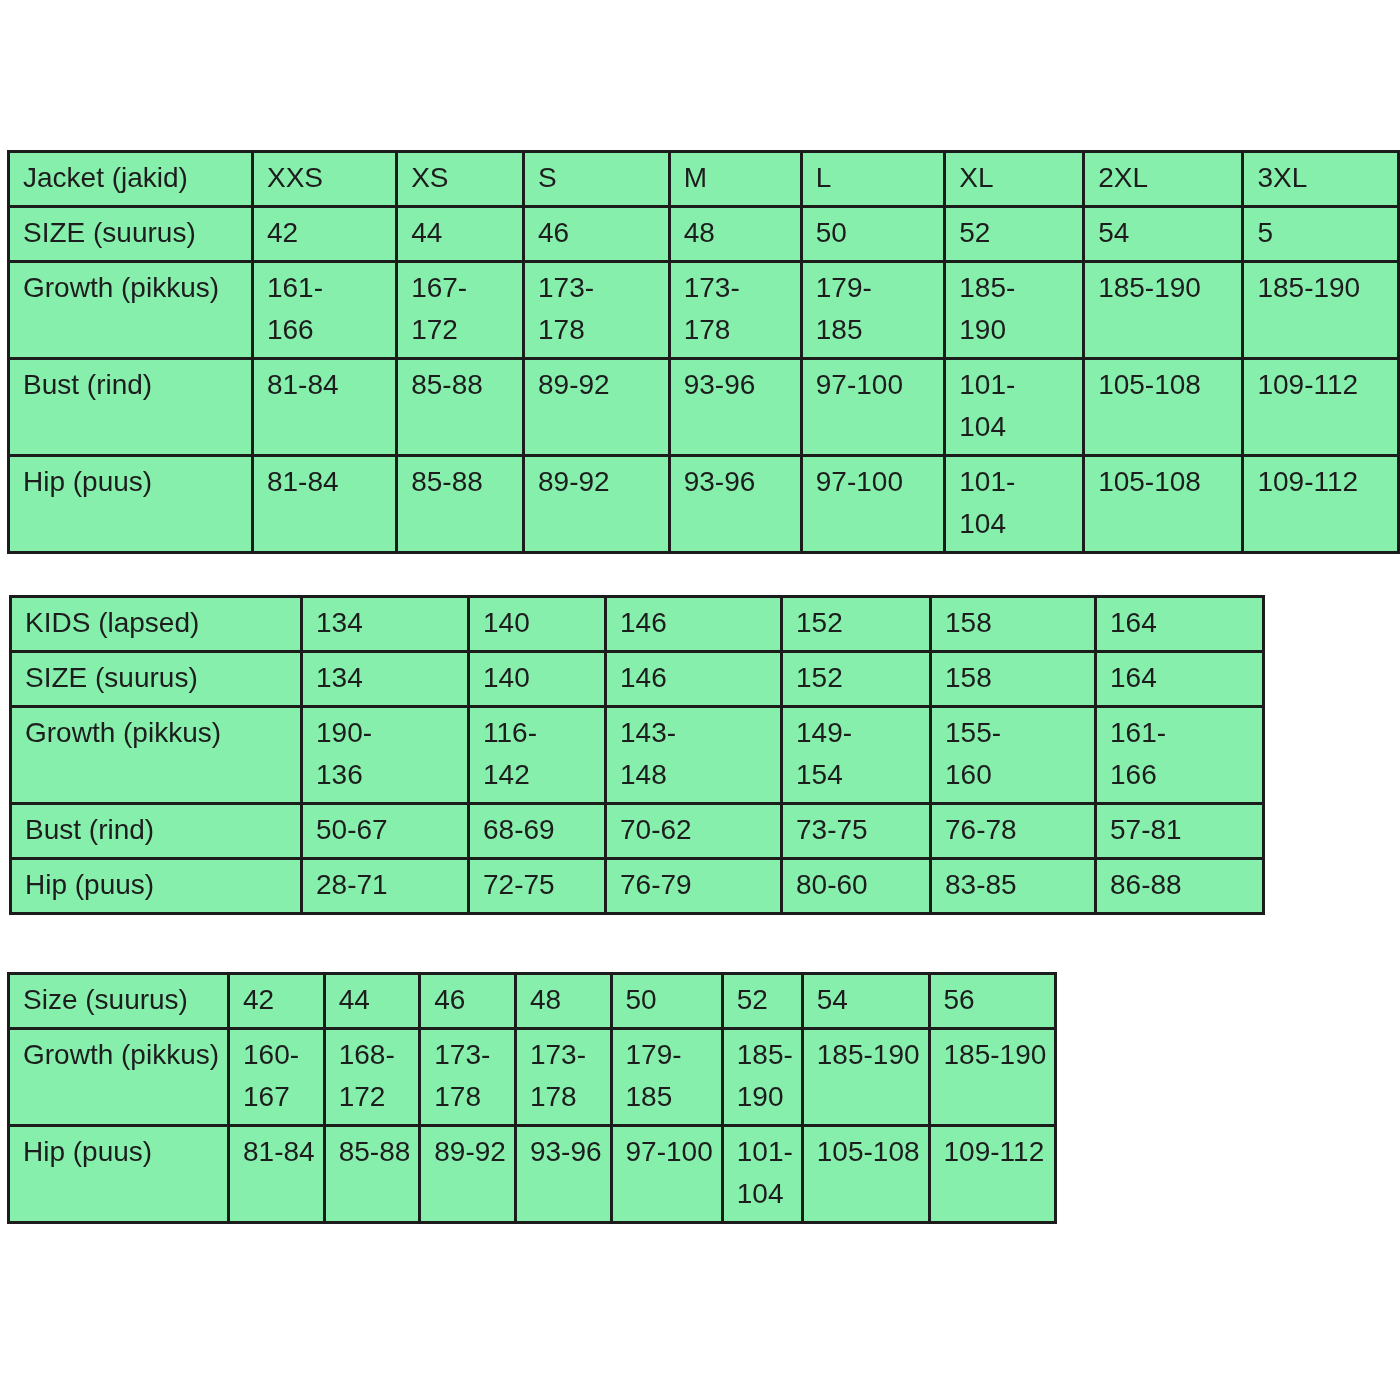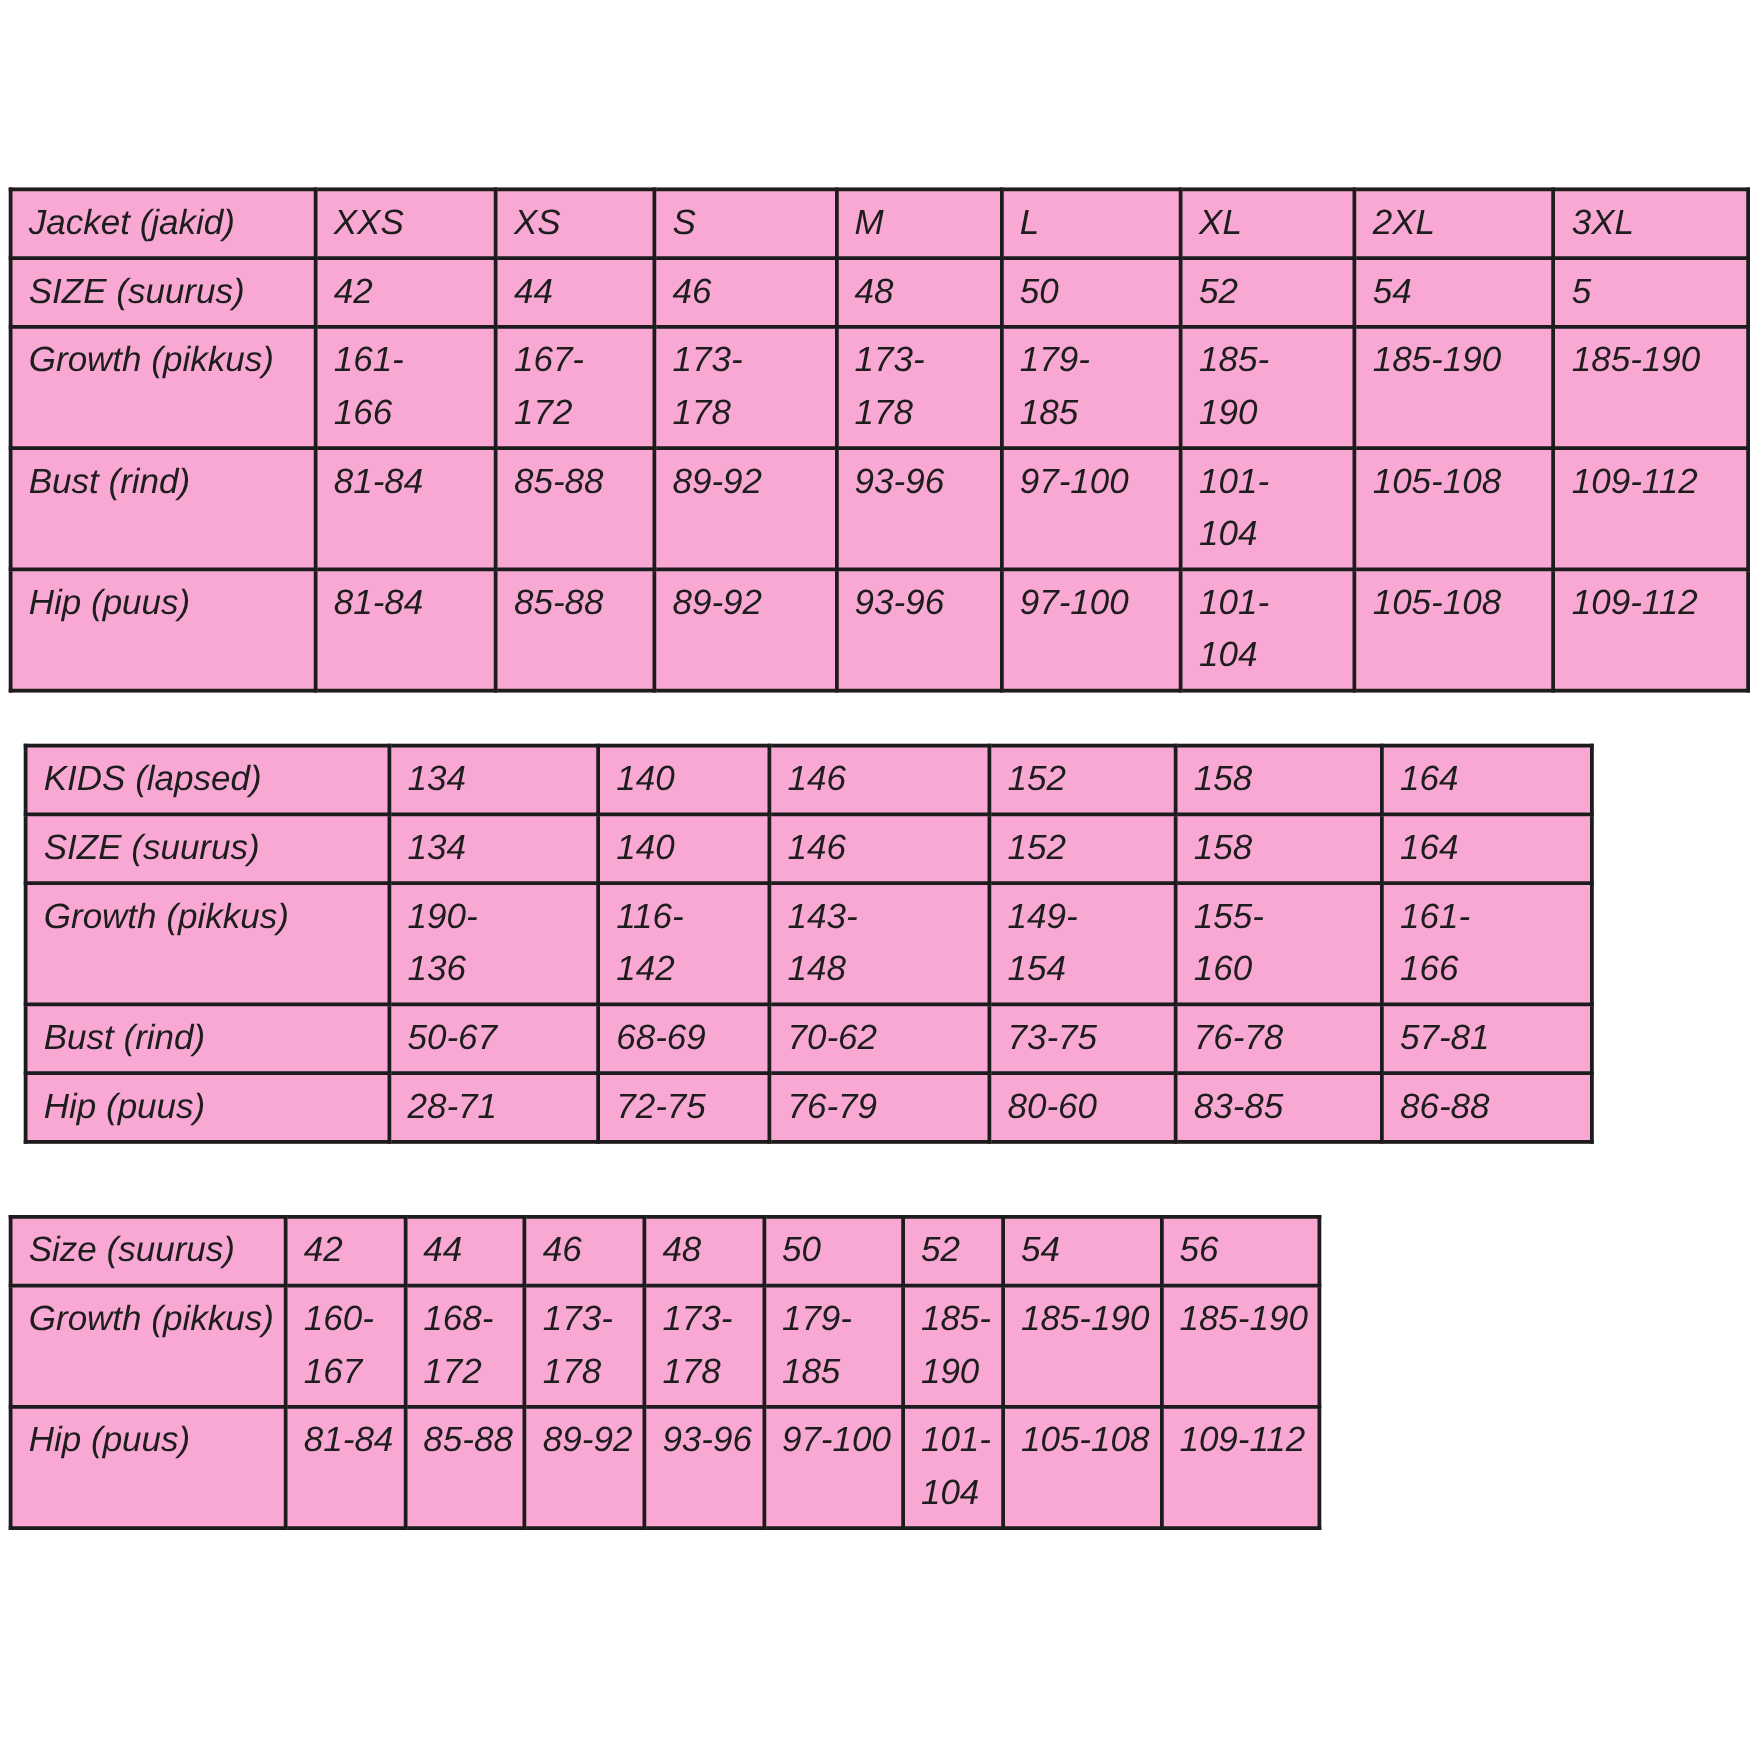--- a/index.html
+++ b/index.html
@@ -13,37 +13,36 @@
     height: 1400px;
     background: var(--page-bg, #ffffff);
     font-family: "Liberation Sans", sans-serif;
     color: var(--text-col, #1d1d1d);
     overflow: hidden;
   }
   table.size-table {
     position: absolute;
     border-collapse: collapse;
     table-layout: fixed;
-    background: #f9a8d4;
-    font-style: italic;
+    background: #86efac;
   }
   .size-table th, .size-table td {
     border: 3px solid var(--border-col, #1c1c1c);
     font-size: 28px;
     font-weight: 400;
     line-height: 42px;
     text-align: left;
     vertical-align: top;
     padding: 4px 8px 6px 13px;
     white-space: pre-line;
     overflow: hidden;
   }
   
   #t0 { left: 7px;  top: 150px; }
-  #t1 { left: 19px;  top: 595px; }
+  #t1 { left: 9px;  top: 595px; }
   #t2 { left: 7px;  top: 972px; }
   
   #t0 th:nth-child(1), #t2 th:nth-child(1) { width: 258px; }
   #t0 th:nth-child(2), #t2 th:nth-child(2) { width: 141px; }
   #t0 th:nth-child(3), #t2 th:nth-child(3) { width: 118px; }
   #t0 th:nth-child(4), #t2 th:nth-child(4) { width: 143px; }
   #t0 th:nth-child(5), #t2 th:nth-child(5) { width: 125px; }
   #t0 th:nth-child(6), #t2 th:nth-child(6) { width: 140px; }
   #t0 th:nth-child(7), #t2 th:nth-child(7) { width: 134px; }
   #t0 th:nth-child(8), #t2 th:nth-child(8) { width: 161px; }

